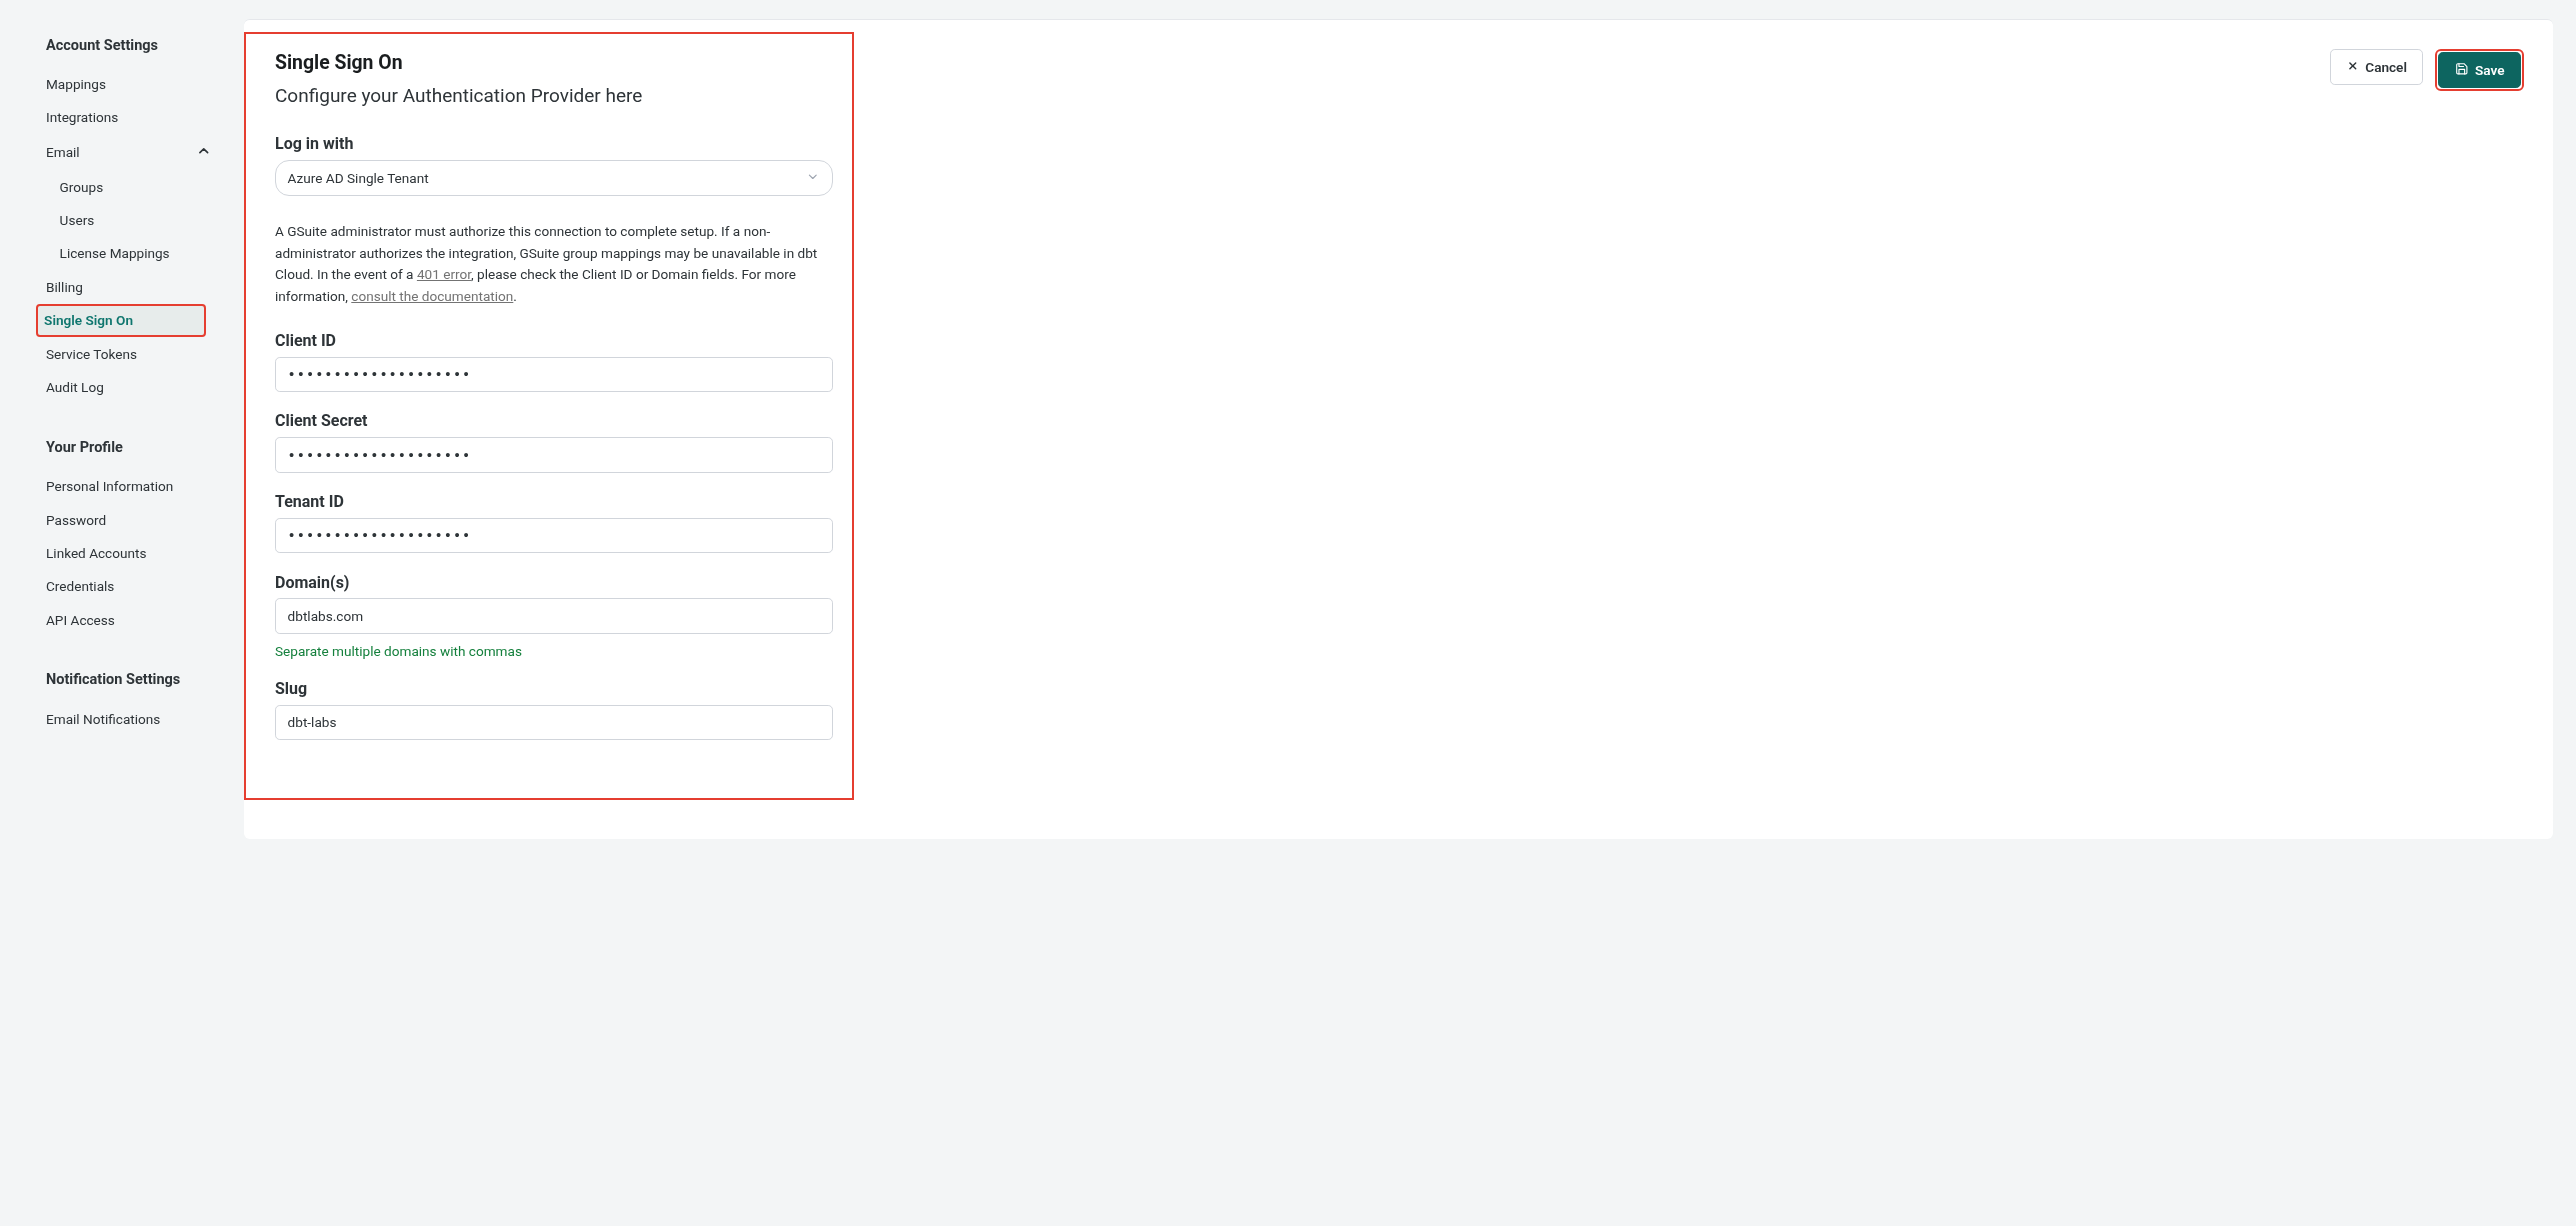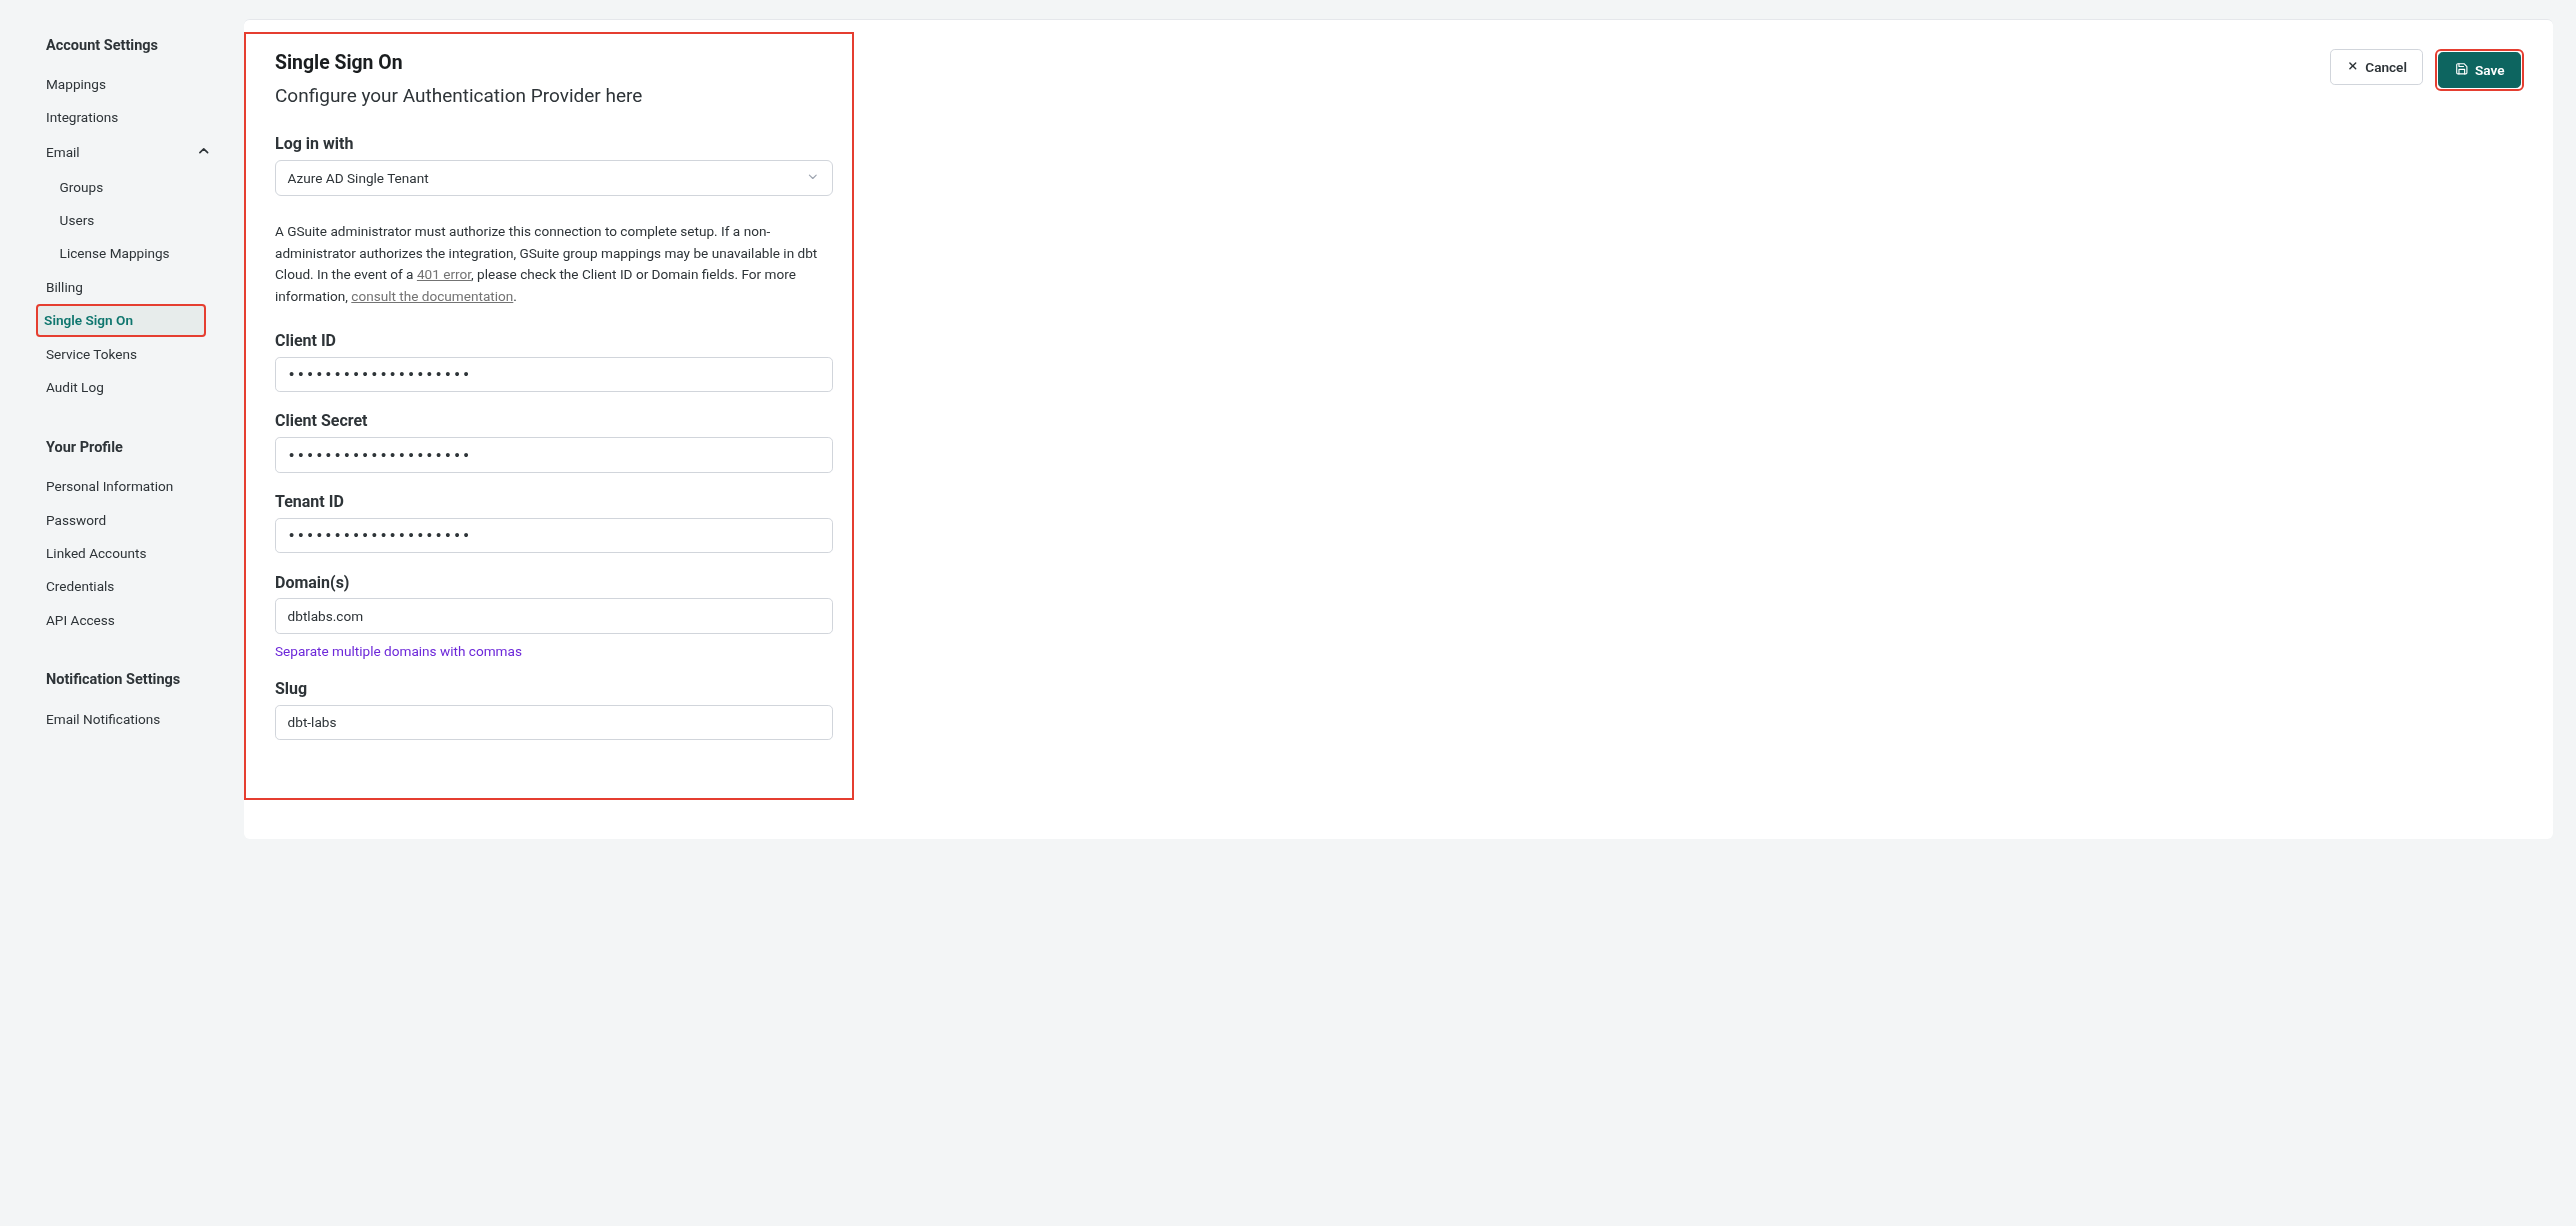--- a/index.html
+++ b/index.html
@@ -103,21 +103,21 @@
     .field-label {
       font-size: 16px;
       font-weight: 700;
       color: #2e3438;
       margin-bottom: 6.8px;
       display: block;
     }
     .select-box {
       width: 100%;
       border: 1px solid #d1d5db;
-      border-radius: 6px;
+      border-radius: 14px;
       padding: 8.7px 11.6px;
       font-size: 13.6px;
       color: #2e3438;
       background: #fff;
       display: flex;
       justify-content: space-between;
       align-items: center;
       cursor: pointer;
     }
     .text-input {
@@ -136,21 +136,21 @@
       margin: 25px 0 23px 0;
     }
     .info-text a {
       color: #737373;
     }
     .field-group {
       margin-bottom: 19.4px;
     }
     .helper-text {
       font-size: 13.6px;
-      color: #6d28d9;
+      color: #15803d;
       margin-top: 9.7px;
     }
     .btn {
       display: inline-flex;
       align-items: center;
       gap: 6.8px;
       border-radius: 4.8px;
       padding: 8.7px 15.5px;
       font-size: 13.6px;
       font-weight: 600;

